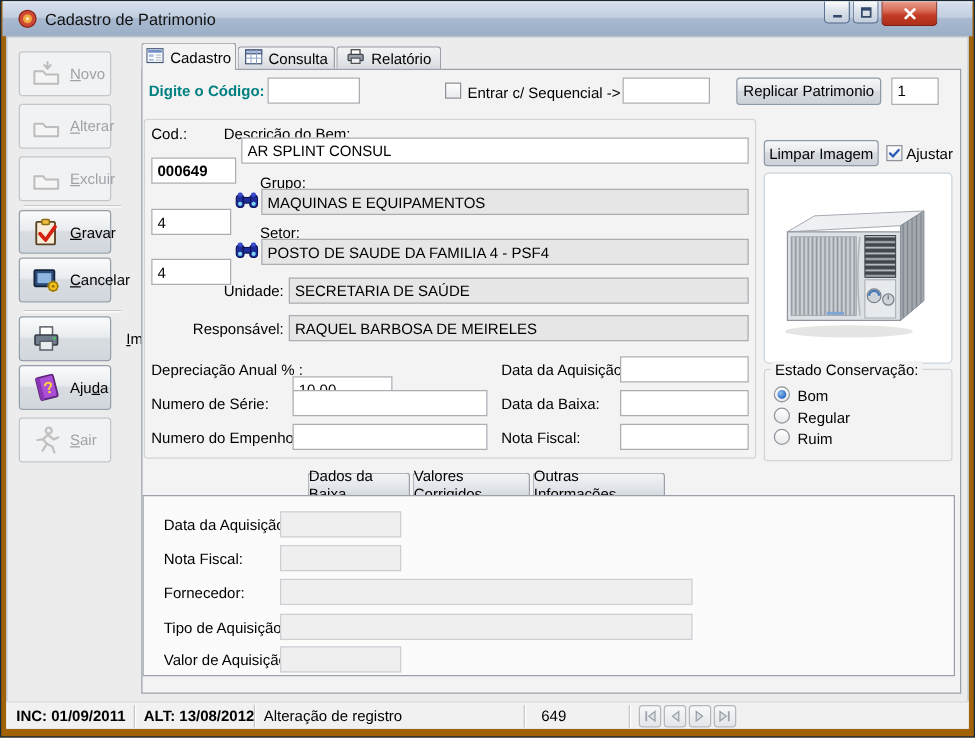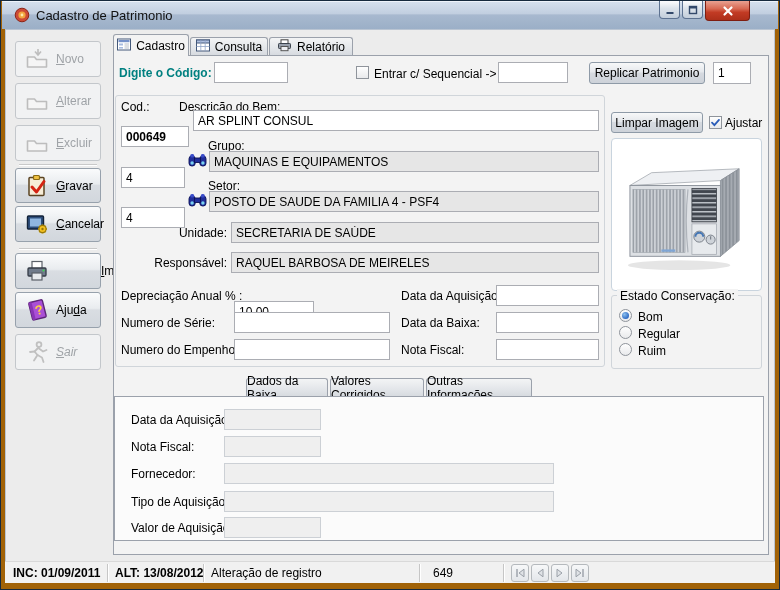--- a/index.html
+++ b/index.html
@@ -18,21 +18,21 @@
        box-shadow:inset 0 0 0 1px #b9c4d2;}
   .lbl{position:absolute;white-space:nowrap;color:#000;}
   .tb{position:absolute;border:1px solid #abadb3;background:#fff;padding:0 4px;font:12px "Liberation Sans",sans-serif;color:#000;}
   .tb.ro{background:#e6e6e6;}
   .tb.dis{background:#efefef;border-color:#ccd0d5;}
   .tb.bold{font-weight:bold;}
   .tb.rt{text-align:left;margin-top:16px;}
   .btn{position:absolute;border:1px solid #8e9aa7;border-radius:3px;
        background:linear-gradient(#f7f8f9,#e5e8ec 45%,#d6dae0 50%,#cdd2d9);
        font:12px "Liberation Sans",sans-serif;display:flex;align-items:center;justify-content:center;cursor:default;}
-  .sbtn{position:absolute;left:10px;width:86px;height:36px;border:1px solid #97a1ac;border-radius:3px;
+  .sbtn{position:absolute;left:10px;width:74px;height:36px;border:1px solid #97a1ac;border-radius:3px;
        background:linear-gradient(#fafbfc,#e9ecef 45%,#d9dde2 50%,#d2d7dd);
        display:flex;align-items:center;cursor:default;}
   .sbtn .sicon{width:26px;height:26px;margin-left:8px;flex:0 0 auto;}
   .sbtn .slabel{margin-left:6px;font-size:12px;color:#000;}
   .sbtn.off{background:#f1f2f3;border-color:#c3c7cb;}
   .sbtn.off .slabel{color:#9fa3a7;}
   .key{text-decoration:underline;}
   .sep{position:absolute;left:14px;width:78px;height:0;border-top:1px solid #c9c9c9;border-bottom:1px solid #ffffff;}
   .tab{position:absolute;border:1px solid #9ba1ab;border-bottom:none;border-radius:3px 3px 0 0;
        background:linear-gradient(#f3f4f5,#e2e5e9 60%,#d5d9de);display:flex;align-items:center;justify-content:center;gap:5px;cursor:default;}
@@ -142,21 +142,21 @@
     <div class="sbtn" style="top:263px;">
       <span class="sicon"><svg viewBox="0 0 26 26">
             <g transform="rotate(-14 13 13)">
               <rect x="6.5" y="4" width="14" height="18" rx="1.5" fill="#aa4fd6" stroke="#5c2578" stroke-width="1.4"></rect>
               <rect x="6.5" y="4" width="3" height="18" fill="#8a35b5"></rect>
               <text x="15" y="18" font-family="'Liberation Sans',sans-serif" font-size="13" font-weight="bold" fill="#ffd23e" text-anchor="middle">?</text>
             </g>
           </svg></span>
       <span class="slabel"><span>Aju</span><span class="key">d</span><span>a</span></span>
     </div>
-    <div class="sbtn off" style="top:305px;font-style:italic;">
+    <div class="sbtn off" style="top:305px;">
       <span class="sicon"><svg viewBox="0 0 26 26" fill="none" stroke="#c0c0c0" stroke-width="1.8" stroke-linecap="round">
             <circle cx="15" cy="5.5" r="2.4"></circle>
             <path d="M15,8 l-4.5,4.5 3,3.5 -3.5,5.5"></path>
             <path d="M10.5,12.5 l-4.5,0.5"></path>
             <path d="M15,9.5 l4,3 3.5,-1.5"></path>
             <path d="M13.5,16 l4.5,2.5 1.5,4.5"></path>
           </svg></span>
       <span class="slabel"><span></span><span class="key">S</span><span>air</span></span>
     </div>
 

